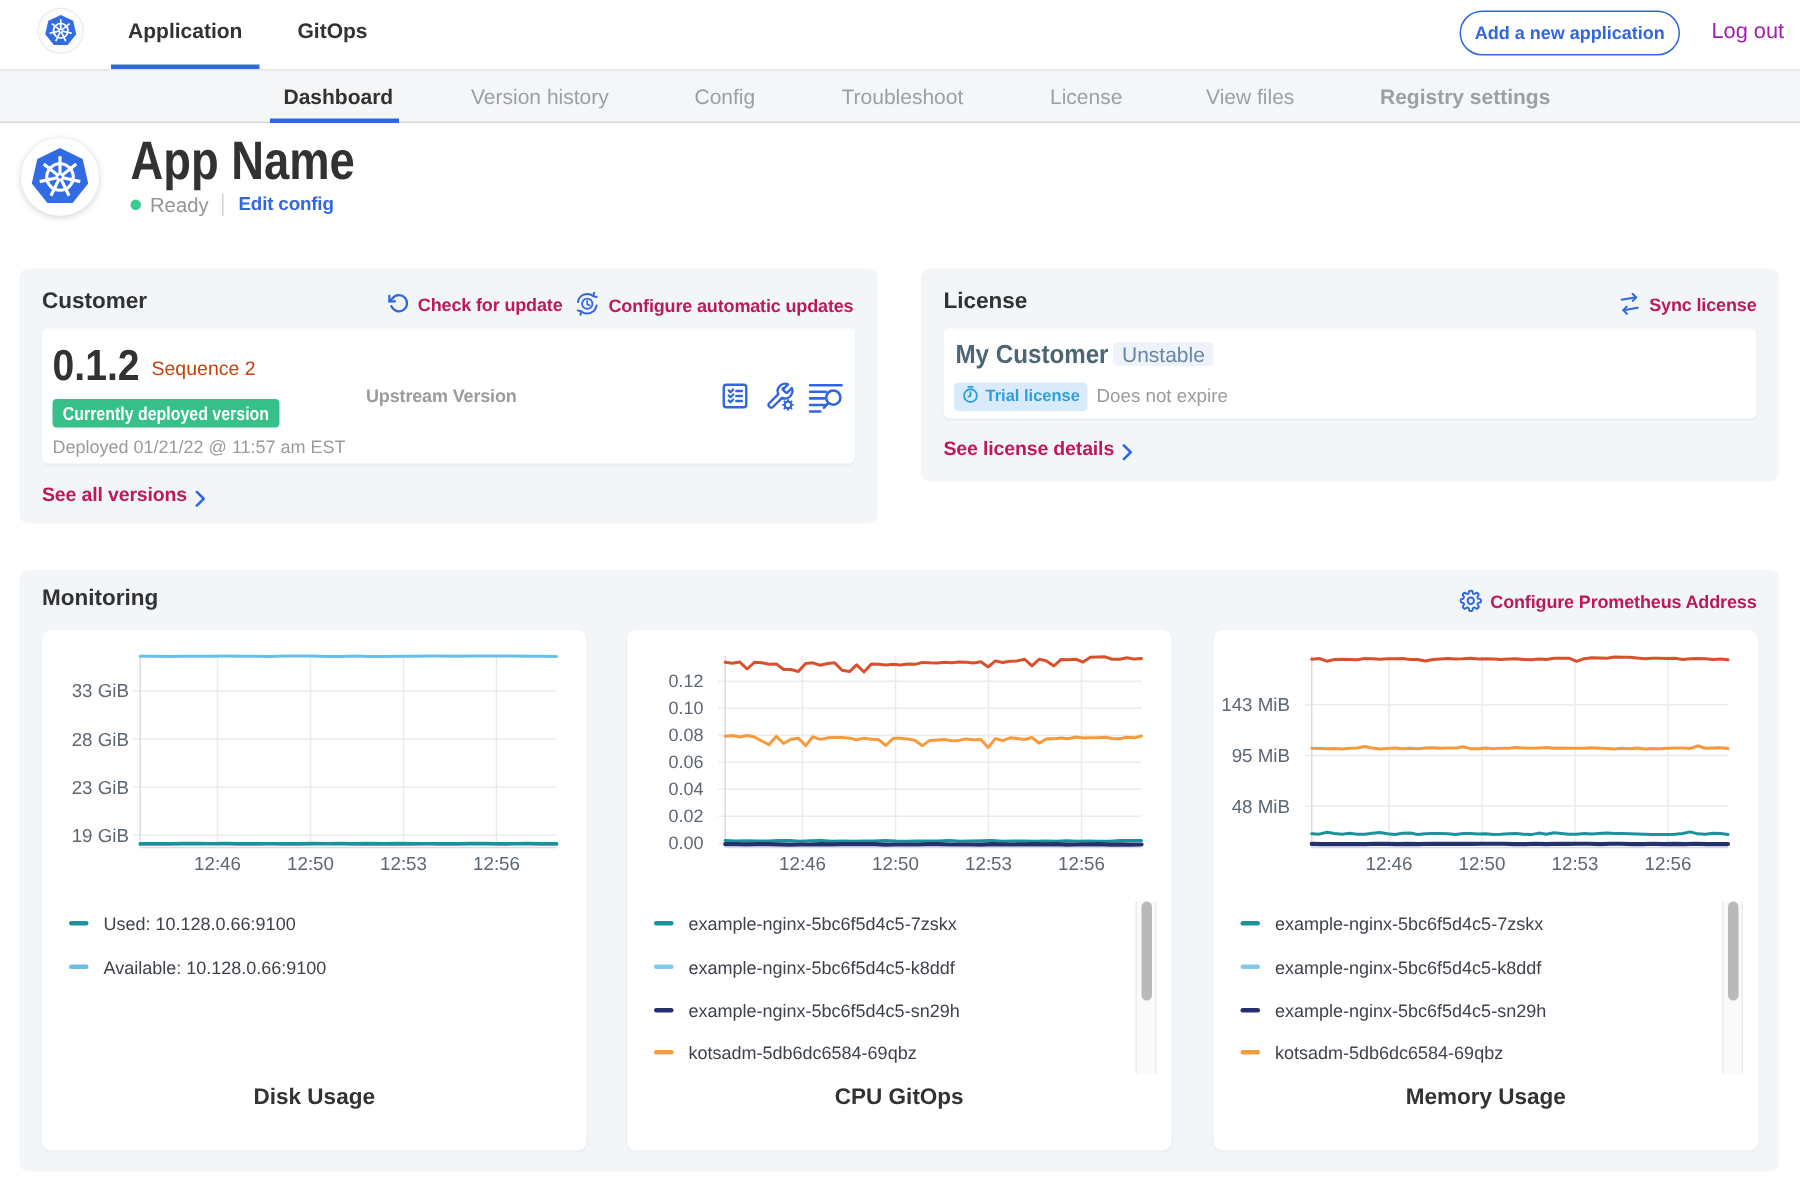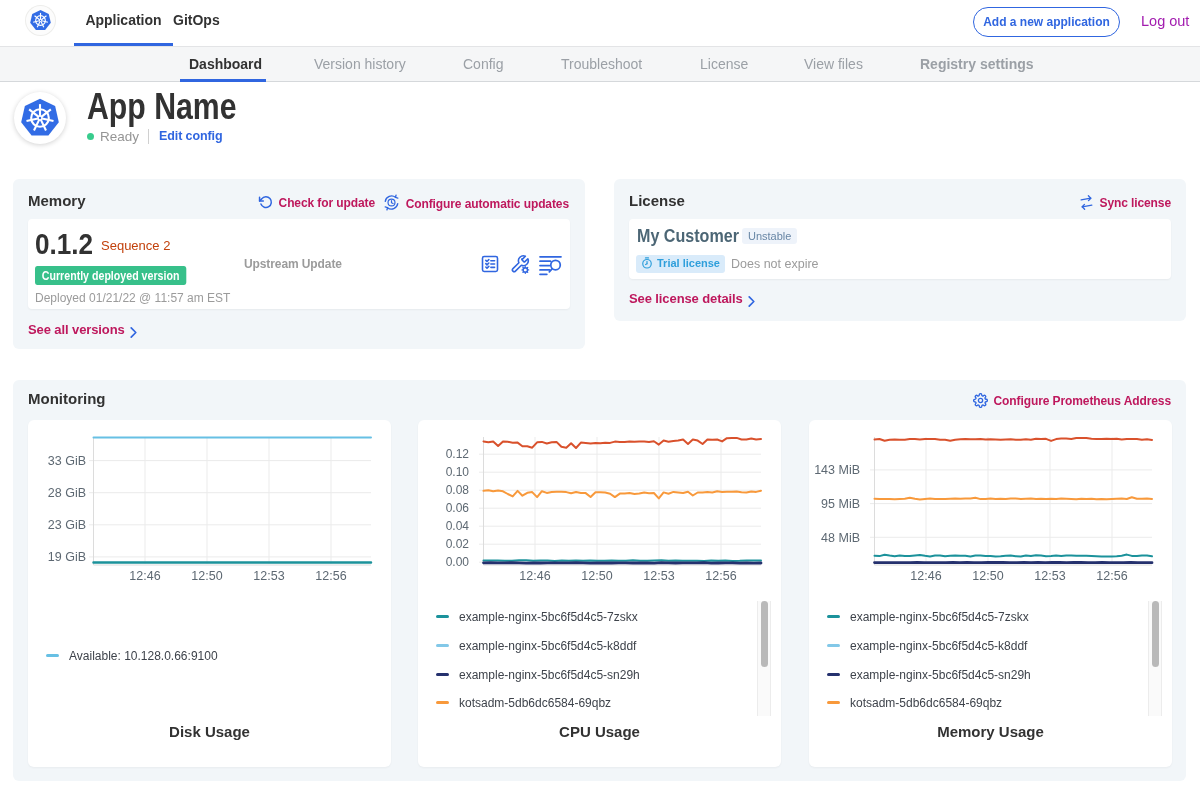--- a/index.html
+++ b/index.html
@@ -23,21 +23,21 @@
 .plot { position:absolute; left:0; top:0; }
 .legend { position:absolute; left:0px; top:181px; width:330px; height:116px; }
 .lrow { position:absolute; left:18px; height:29px; line-height:29px; white-space:nowrap; }
 .dash { display:inline-block; width:13px; height:3px; border-radius:1.5px; vertical-align:3px; }
 .ltxt { font-size:12px; color:#3e434b; margin-left:10px; }
 .sbar { position:absolute; left:339px; top:181px; width:14px; height:115px; background:#fafafa;
   border-left:1px solid #ececec; border-right:1px solid #ececec; }
 .sthumb { position:absolute; left:2.5px; top:0px; width:7px; height:66px; background:#b9b9b9; border-radius:4px; }
 .ctitle { position:absolute; left:0; top:303px; width:363px; text-align:center;
   font-size:15px; font-weight:bold; color:#323232; }
-.badge-lite { background:#eef3fa; color:#6886a5; font-size:11px; line-height:12.5px; border-radius:3px; padding:1.5px 6px 2px; }
+.badge-lite { background:#eef3fa; color:#6886a5; font-size:14px; line-height:12.5px; border-radius:3px; padding:1.5px 6px 2px; }
 </style></head>
 <body>
 
 <div class="topbar">
   <div class="abs" style="left:26px;top:6px;width:29px;height:29px;border-radius:50%;background:#fcfcfc;box-shadow:0 0 0 1px #ededeb;">
     <div class="abs" style="left:3px;top:3px;"><svg width="23" height="23" viewBox="-50 -50 100 100">
           <polygon points="0.0,-46.0 36.0,-28.7 44.8,10.2 20.0,41.4 -20.0,41.4 -44.8,10.2 -36.0,-28.7" fill="#326ce5"></polygon>
           <g>
             <circle cx="0" cy="0" r="21" fill="none" stroke="#fff" stroke-width="5"></circle>
             <g transform="rotate(0.0)">
@@ -61,21 +61,21 @@
             <g transform="rotate(308.5716)">
               <line x1="0" y1="-33" x2="0" y2="-5" stroke="#fff" stroke-width="5"></line>
             </g>
             <circle cx="0" cy="0" r="6.5" fill="#fff"></circle>
             <circle cx="0" cy="0" r="2.8" fill="#326ce5"></circle>
           </g>
         </svg></div>
   </div>
   <div class="abs b" style="left:74px;top:0;width:99px;height:46px;text-align:center;font-size:14px;color:#323232;line-height:40px;">Application</div>
   <div class="tabunder" style="left:74px;top:43px;width:99px;"></div>
-  <div class="abs b" style="left:173px;top:0;width:72px;height:46px;text-align:left;font-size:14px;color:#323232;line-height:40px;">GitOps</div>
+  <div class="abs b" style="left:173px;top:0;width:72px;height:46px;text-align:right;font-size:14px;color:#323232;line-height:40px;">GitOps</div>
   <div class="abs b blue" style="left:973px;top:7px;width:147px;height:30px;border:1px solid #3066e0;border-radius:16px;text-align:center;line-height:28px;font-size:12px;">Add a new application</div>
   <div class="abs" style="left:1141px;top:13px;font-size:14.5px;color:#a21caf;">Log out</div>
 </div>
 
 <div class="subnav">
   <div class="navlink active" style="left:189px;">Dashboard</div>
   <div class="tabunder" style="left:180px;top:32px;width:86px;"></div>
   <div class="navlink" style="left:314px;">Version history</div>
   <div class="navlink" style="left:463px;">Config</div>
   <div class="navlink" style="left:561px;">Troubleshoot</div>
@@ -115,39 +115,39 @@
         </g>
       </svg></div>
 </div>
 <div class="abs b" style="left:87px;top:86px;font-size:36px;color:#323232;transform:scaleX(.84);transform-origin:left;">App Name</div>
 <div class="abs" style="left:87px;top:133px;width:7px;height:7px;border-radius:50%;background:#38cc8d;"></div>
 <div class="abs" style="left:100px;top:129px;font-size:13.5px;color:#959595;">Ready</div>
 <div class="abs" style="left:148px;top:129px;width:1px;height:15px;background:#d0d0d0;"></div>
 <div class="abs b blue" style="left:159px;top:129px;font-size:12.5px;letter-spacing:-0.1px;">Edit config</div>
 
 <div class="card" style="left:13px;top:179px;width:572px;height:170px;">
-  <div class="cardtitle" style="left:15px;top:13px;">Memory</div>
+  <div class="cardtitle" style="left:15px;top:13px;">Customer</div>
   <div class="link" style="right:210px;top:16px;"><svg width="15" height="15" viewBox="0 0 24 24" fill="none" stroke="#3066e0" stroke-width="2.4" stroke-linecap="round" stroke-linejoin="round">
         <path d="M2.5 3.5v6h6"></path>
         <path d="M4.7 14.5a8.6 8.6 0 1 0 1.2-8.3L2.5 9.5"></path>
       </svg>Check for update</div>
   <div class="link" style="right:16px;top:15px;"><svg width="17" height="17" viewBox="0 0 24 24" fill="none" stroke="#3066e0" stroke-width="1.9" stroke-linecap="round" stroke-linejoin="round">
         <path d="M20.8 13.6a9 9 0 0 1-14.4 5.7"></path>
         <path d="M3.2 10.4A9 9 0 0 1 17.6 4.7"></path>
         <polyline points="18.4 1.6 17.6 4.9 20.9 5.7"></polyline>
         <polyline points="5.6 22.4 6.4 19.1 3.1 18.3"></polyline>
         <circle cx="12" cy="12" r="4.9" stroke-width="1.7"></circle>
         <polyline points="12 9.4 12 12.4 14.2 13.4" stroke-width="1.7"></polyline>
       </svg>Configure automatic updates</div>
   <div class="innercard" style="left:15px;top:40px;width:542px;height:90px;">
     <div class="abs b" style="left:7px;top:9px;font-size:29px;color:#323232;transform:scaleX(.9);transform-origin:left;">0.1.2</div>
     <div class="abs" style="left:73px;top:19px;font-size:13px;color:#c2410c;">Sequence 2</div>
     <div class="abs b" style="left:7px;top:47px;background:#37c08a;color:#fff;font-size:12.5px;border-radius:3px;padding:2.5px 8px;transform:scaleX(.85);transform-origin:left;">Currently deployed version</div>
     <div class="abs" style="left:7px;top:72px;font-size:12px;color:#9b9b9b;">Deployed 01/21/22 @ 11:57 am EST</div>
-    <div class="abs b" style="left:216px;top:38px;font-size:12px;color:#9b9b9b;letter-spacing:-0.1px;">Upstream Update</div>
+    <div class="abs b" style="left:216px;top:38px;font-size:12px;color:#9b9b9b;letter-spacing:-0.1px;">Upstream Version</div>
     <div class="abs" style="left:452px;top:35px;"><svg width="20" height="20" viewBox="0 0 24 24" fill="none" stroke="#3066e0" stroke-width="1.9" stroke-linecap="round" stroke-linejoin="round">
           <rect x="3" y="3" width="18" height="18" rx="2"></rect>
           <polyline points="7 7.6 8.4 9 10.6 6.8"></polyline>
           <line x1="13" y1="8" x2="17.5" y2="8"></line>
           <polyline points="7 11.6 8.4 13 10.6 10.8"></polyline>
           <line x1="13" y1="12" x2="17.5" y2="12"></line>
           <polyline points="7 15.6 8.4 17 10.6 14.8"></polyline>
           <line x1="13" y1="16" x2="17.5" y2="16"></line>
         </svg></div>
     <div class="abs" style="left:482px;top:35px;"><svg width="21" height="21" viewBox="0 0 24 24" fill="none" stroke="#3066e0" stroke-width="1.8" stroke-linecap="round" stroke-linejoin="round">
@@ -227,21 +227,22 @@
 <text x="58" y="109.1" text-anchor="end" font-size="12.5" fill="#5d6872">23 GiB</text>
 <text x="58" y="141.2" text-anchor="end" font-size="12.5" fill="#5d6872">19 GiB</text>
 <text x="117" y="160" text-anchor="middle" font-size="12.5" fill="#5d6872">12:46</text>
 <text x="179" y="160" text-anchor="middle" font-size="12.5" fill="#5d6872">12:50</text>
 <text x="241" y="160" text-anchor="middle" font-size="12.5" fill="#5d6872">12:53</text>
 <text x="303" y="160" text-anchor="middle" font-size="12.5" fill="#5d6872">12:56</text>
         <polyline points="65.5,17.5 75.1,17.5 84.6,17.6 94.2,17.5 103.8,17.5 113.3,17.5 122.9,17.4 132.5,17.5 142.1,17.5 151.6,17.6 161.2,17.4 170.8,17.4 180.3,17.4 189.9,17.6 199.5,17.6 209.0,17.4 218.6,17.6 228.2,17.6 237.7,17.5 247.3,17.5 256.9,17.4 266.4,17.4 276.0,17.5 285.6,17.4 295.2,17.4 304.7,17.4 314.3,17.4 323.9,17.5 333.4,17.5 343.0,17.6" fill="none" stroke="#67c0e4" stroke-width="2" stroke-linejoin="round" stroke-linecap="round"></polyline>
         <polyline points="65.5,142.5 75.1,142.5 84.6,142.5 94.2,142.4 103.8,142.4 113.3,142.5 122.9,142.4 132.5,142.6 142.1,142.6 151.6,142.5 161.2,142.5 170.8,142.5 180.3,142.4 189.9,142.5 199.5,142.4 209.0,142.6 218.6,142.4 228.2,142.6 237.7,142.4 247.3,142.6 256.9,142.5 266.4,142.5 276.0,142.6 285.6,142.4 295.2,142.4 304.7,142.6 314.3,142.5 323.9,142.4 333.4,142.6 343.0,142.6" fill="none" stroke="#1b929b" stroke-width="2.5" stroke-linejoin="round" stroke-linecap="round"></polyline>
       </svg>
       <div class="legend">
-<div class="lrow" style="top:39px"><span class="dash" style="background:#67c0e4"></span><span class="ltxt">Available: 10.128.0.66:9100</span></div>
+        <div class="lrow" style="top:0px"><span class="dash" style="background:#1b929b"></span><span class="ltxt">Used: 10.128.0.66:9100</span></div>
+<div class="lrow" style="top:29px"><span class="dash" style="background:#67c0e4"></span><span class="ltxt">Available: 10.128.0.66:9100</span></div>
       </div>
       <div class="ctitle">Disk Usage</div>
     </div>
     <div class="chartcard" style="left:405px">
       <svg class="plot" width="363" height="165" viewBox="0 0 363 165" font-family="Liberation Sans, sans-serif">
         <line x1="61" y1="34.2" x2="343.0" y2="34.2" stroke="#ebebeb" stroke-width="1"></line>
 <line x1="61" y1="52.2" x2="343.0" y2="52.2" stroke="#ebebeb" stroke-width="1"></line>
 <line x1="61" y1="70.2" x2="343.0" y2="70.2" stroke="#ebebeb" stroke-width="1"></line>
 <line x1="61" y1="88.2" x2="343.0" y2="88.2" stroke="#ebebeb" stroke-width="1"></line>
 <line x1="61" y1="106.2" x2="343.0" y2="106.2" stroke="#ebebeb" stroke-width="1"></line>
@@ -271,21 +272,21 @@
       </svg>
       <div class="legend">
         <div class="lrow" style="top:0px"><span class="dash" style="background:#1b929b"></span><span class="ltxt">example-nginx-5bc6f5d4c5-7zskx</span></div>
 <div class="lrow" style="top:29px"><span class="dash" style="background:#82c8e8"></span><span class="ltxt">example-nginx-5bc6f5d4c5-k8ddf</span></div>
 <div class="lrow" style="top:58px"><span class="dash" style="background:#25316e"></span><span class="ltxt">example-nginx-5bc6f5d4c5-sn29h</span></div>
 <div class="lrow" style="top:86px"><span class="dash" style="background:#f8993b"></span><span class="ltxt">kotsadm-5db6dc6584-69qbz</span></div>
       </div>
       <div class="sbar">
         <div class="sthumb"></div>
       </div>
-      <div class="ctitle">CPU Usage</div>
+      <div class="ctitle">CPU GitOps</div>
     </div>
     <div class="chartcard" style="left:796px">
       <svg class="plot" width="363" height="165" viewBox="0 0 363 165" font-family="Liberation Sans, sans-serif">
         <line x1="61" y1="49.9" x2="343.0" y2="49.9" stroke="#ebebeb" stroke-width="1"></line>
 <line x1="61" y1="83.6" x2="343.0" y2="83.6" stroke="#ebebeb" stroke-width="1"></line>
 <line x1="61" y1="117.3" x2="343.0" y2="117.3" stroke="#ebebeb" stroke-width="1"></line>
 <line x1="117" y1="17.0" x2="117" y2="144.0" stroke="#ebebeb" stroke-width="1"></line>
 <line x1="179" y1="17.0" x2="179" y2="144.0" stroke="#ebebeb" stroke-width="1"></line>
 <line x1="241" y1="17.0" x2="241" y2="144.0" stroke="#ebebeb" stroke-width="1"></line>
 <line x1="303" y1="17.0" x2="303" y2="144.0" stroke="#ebebeb" stroke-width="1"></line>

